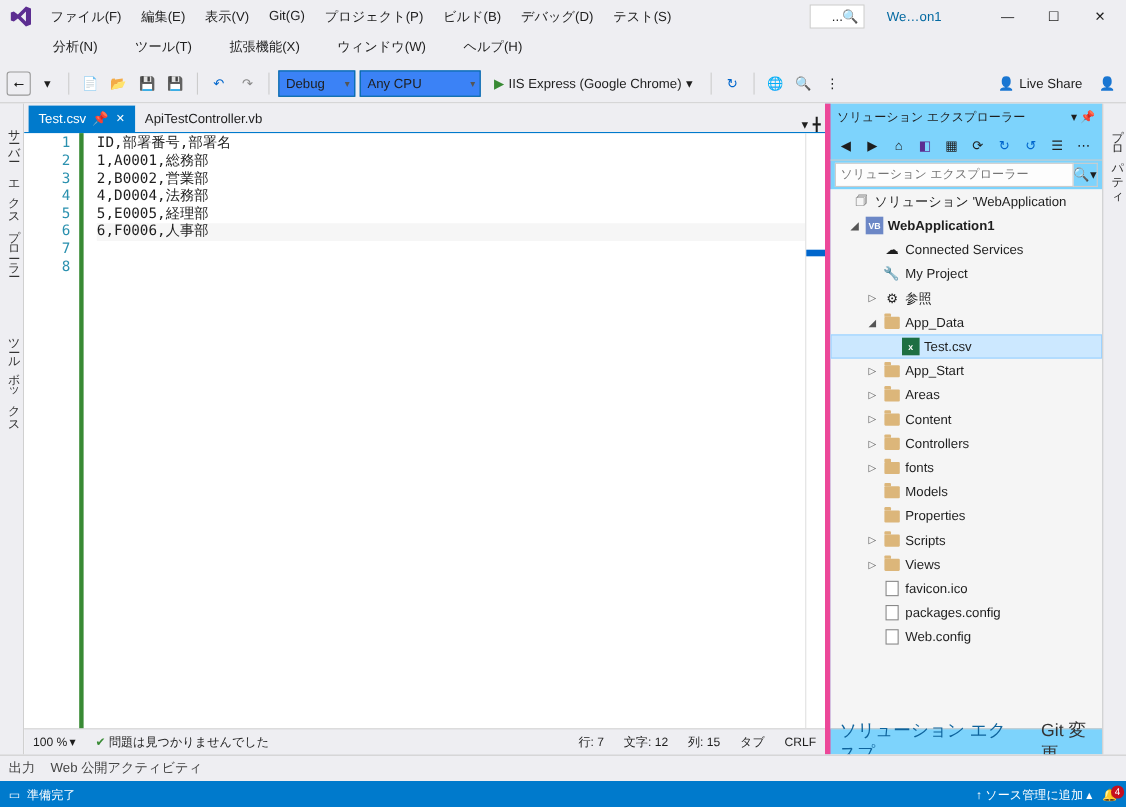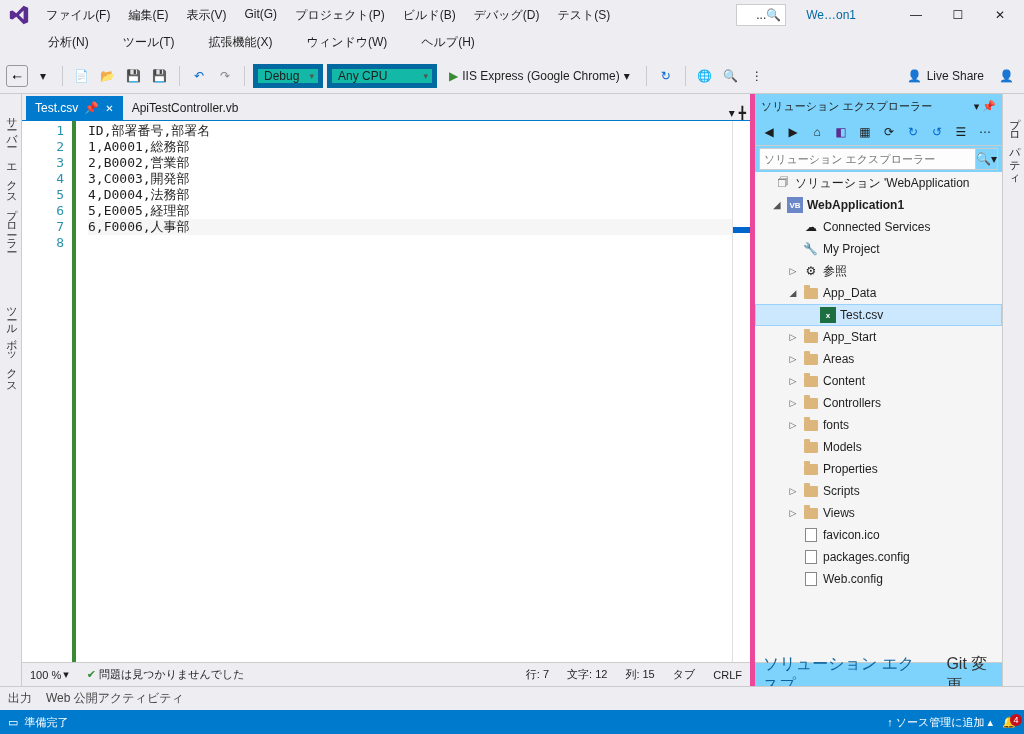--- a/index.html
+++ b/index.html
@@ -11,21 +11,21 @@
 .titlebar .spacer { flex: 1; }
 .titlebar .search { width: 50px; height: 22px; border: 1px solid #ccc; background: #fff; display: flex; align-items: center; justify-content: flex-end; padding: 0 4px; margin-right: 10px; }
 .titlebar .titletext { padding: 4px 10px; background: #eeeef2; color: #0369a1; margin-right: 30px; }
 .titlebar .win-btns { display: flex; gap: 2px; }
 .titlebar .win-btns div { width: 40px; height: 24px; display: flex; align-items: center; justify-content: center; cursor: pointer; }
 .menubar2 { height: 28px; display: flex; align-items: flex-start; padding-left: 40px; gap: 18px; }
 .menubar2 span { padding: 4px 8px; cursor: pointer; }
 .toolbar { height: 36px; background: #eeeef2; display: flex; align-items: center; padding: 2px 6px; gap: 4px; border-bottom: 1px solid #ccc; }
 .toolbar .btn { width: 22px; height: 22px; display: flex; align-items: center; justify-content: center; cursor: pointer; border: 1px solid transparent; }
 .toolbar .sep { width: 1px; height: 20px; background: #ccc; margin: 0 4px; }
-.toolbar .dropdown { height: 24px; border: 5px solid #0369a1; background: #14b8a6; padding: 0 18px 0 6px; display: flex; align-items: center; position: relative; cursor: pointer; }
+.toolbar .dropdown { height: 24px; border: 1px solid #0369a1; background: #3b82f6; padding: 0 18px 0 6px; display: flex; align-items: center; position: relative; cursor: pointer; }
 .toolbar .dropdown::after { content: "▾"; position: absolute; right: 4px; font-size: 9px; color: #555; }
 .toolbar .run { display: flex; align-items: center; gap: 4px; padding: 0 8px; cursor: pointer; }
 .toolbar .run .tri { color: #388a34; }
 .toolbar .liveshare { display: flex; align-items: center; gap: 4px; padding: 0 8px; cursor: pointer; }
 .main { flex: 1; display: flex; overflow: hidden; }
 .left-rail { width: 22px; background: #eeeef2; border-right: 1px solid #ccc; display: flex; flex-direction: column; padding-top: 10px; gap: 40px; }
 .left-rail .vtab { writing-mode: vertical-rl; text-orientation: upright; padding: 6px 2px; cursor: pointer; font-size: 11px; color: #333; letter-spacing: 2px; }
 .editor-area { flex: 1; display: flex; flex-direction: column; background: #fff; }
 .tabs { height: 26px; background: #eeeef2; display: flex; align-items: flex-end; padding-left: 4px; }
 .tab { height: 24px; padding: 0 8px; display: flex; align-items: center; gap: 6px; cursor: pointer; background: #eeeef2; border: 1px solid transparent; }
@@ -172,21 +172,20 @@
           <div>4</div>
           <div>5</div>
           <div>6</div>
           <div>7</div>
           <div>8</div>
       </div>
       <div class="code">
         <div class="line">ID,部署番号,部署名</div>
         <div class="line">1,A0001,総務部</div>
         <div class="line">2,B0002,営業部</div>
-        <div class="line">3,C0003,開発部</div>
         <div class="line">4,D0004,法務部</div>
         <div class="line">5,E0005,経理部</div>
         <div class="line last">6,F0006,人事部</div>
         <div class="line"></div>
       </div>
       <div class="editor-right">
         <div style="height:6px;width:100%;background:#0066cc;margin-top:106px;"></div>
       </div>
     </div>
     <div class="editor-statusbar">

